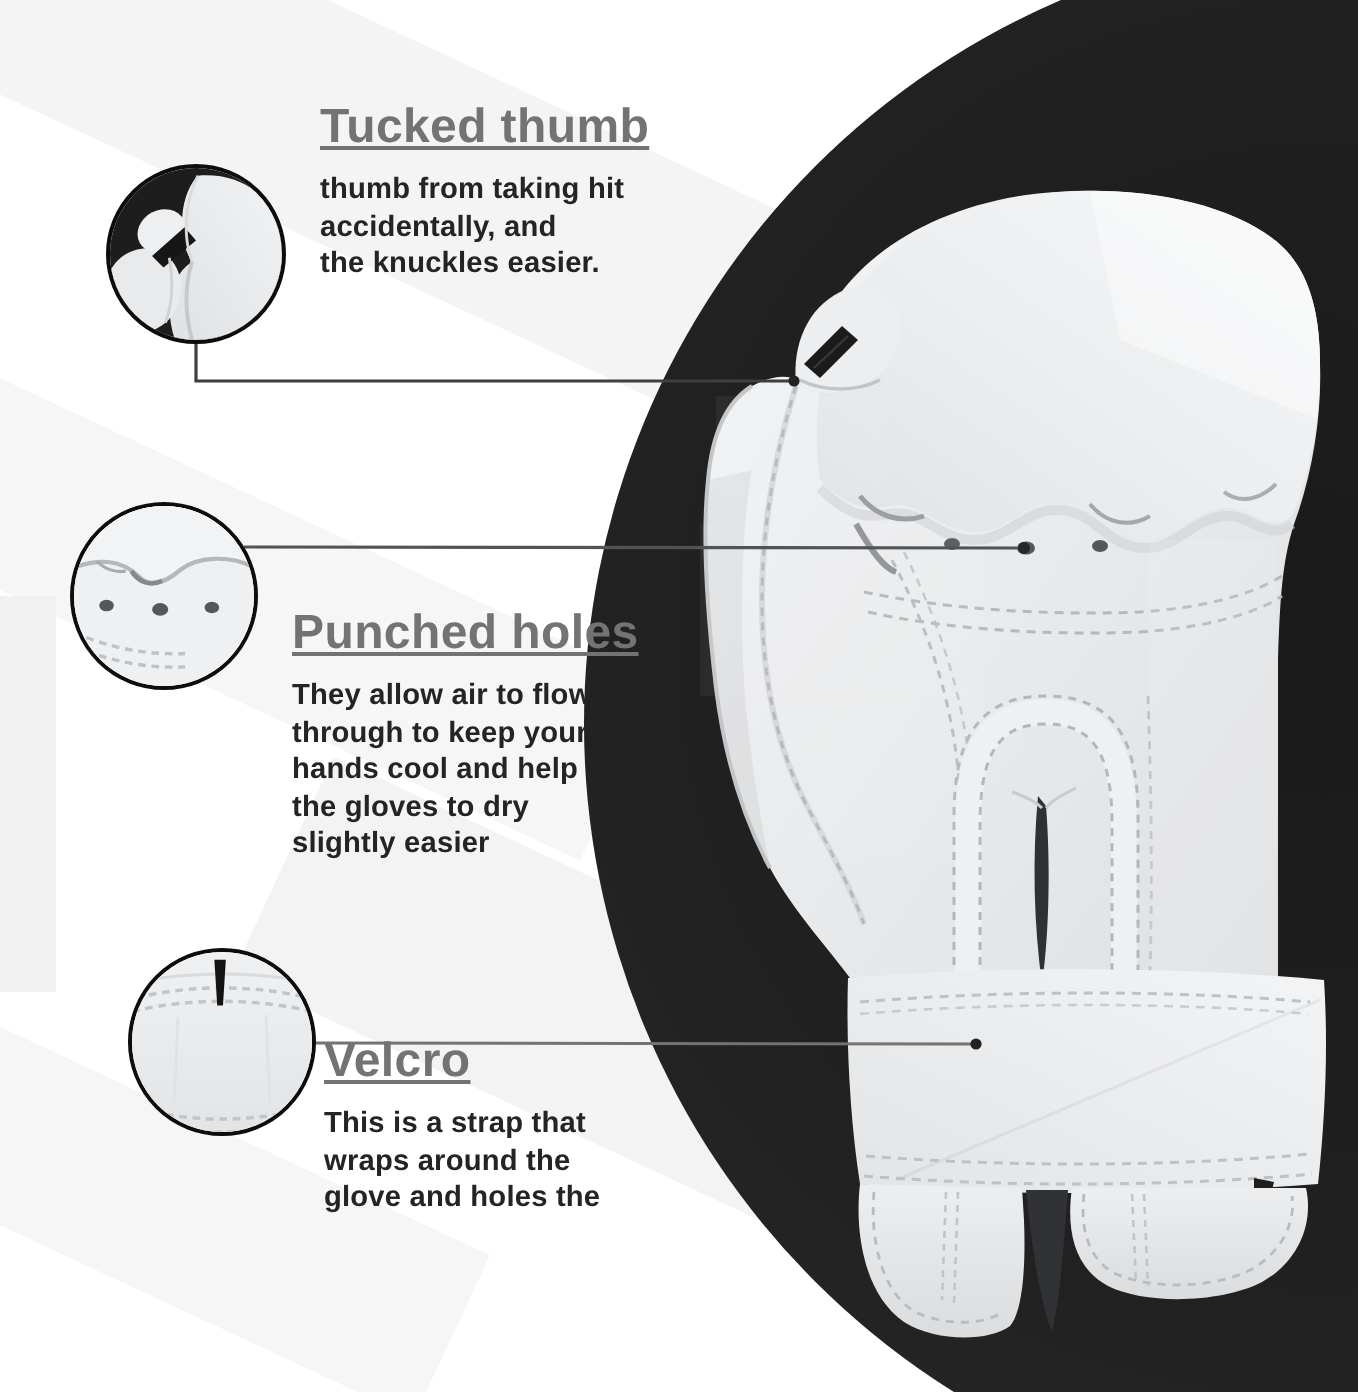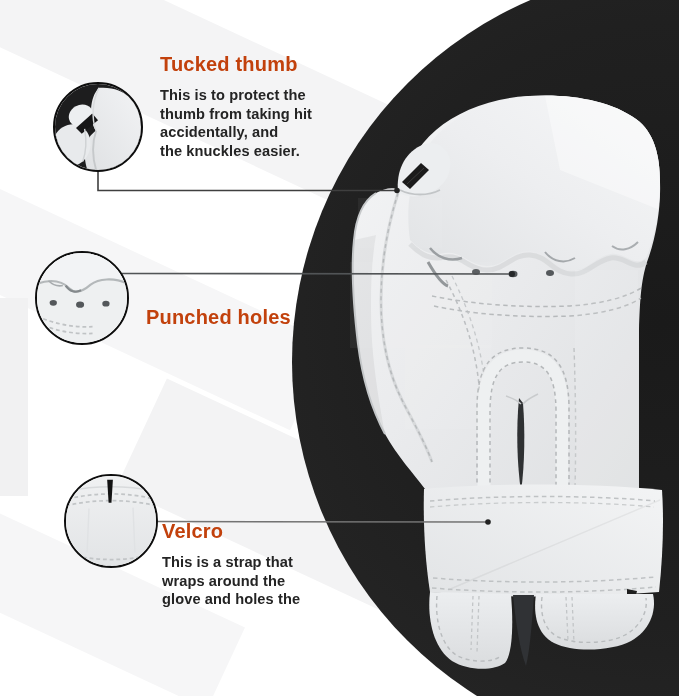--- a/index.html
+++ b/index.html
@@ -21,21 +21,21 @@
   }
   .glove-svg{position:absolute;z-index:2;left:0;top:0;width:679px;height:696px;}
   
   .callout{position:absolute;z-index:3;border:2.5px solid #0d0d0d;border-radius:50%;overflow:hidden;background:#fff;box-sizing:border-box;}
   .callout svg{display:block;width:100%;height:100%;}
   .callout-thumb{left:53px;top:82px;width:90px;height:90px;}
   .callout-holes{left:35px;top:251px;width:94px;height:94px;}
   .callout-velcro{left:64px;top:474px;width:94px;height:94px;}
   
   .note{position:absolute;z-index:4;}
-  .note h2{margin:0;font-size:20px;line-height:26px;font-weight:700;color:#c2410c;letter-spacing:.2px;white-space:nowrap;}
+  .note h2{margin:0;font-size:24px;line-height:26px;font-weight:700;color:#737373;letter-spacing:.2px;white-space:nowrap;text-decoration:underline;}
   .note .body{margin-top:9px;font-size:14.6px;line-height:18.6px;font-weight:700;color:#242424;letter-spacing:.1px;}
   .note .body div{white-space:nowrap;}
   .note-tucked{left:160px;top:51px;}
   .note-holes{left:146px;top:304px;}
   .note-velcro{left:162px;top:518px;}
 </style>
 </head>
 <body>
 
 <div class="canvas">
@@ -189,29 +189,35 @@
       <polygon points="43,4 49,4 47.5,28 44.5,28" fill="#131313"></polygon>
       <path d="M 24,34 L 22,80 M 70,33 L 72,80" fill="none" stroke="#e0e2e4" stroke-width="1.5"></path>
       <path d="M 4,82 C 32,89 62,89 90,82" fill="none" stroke="#c2c5c7" stroke-width="1.8" stroke-dasharray="4 3"></path>
       <path d="M 8,90 C 34,95 60,95 86,90" fill="none" stroke="#cbced0" stroke-width="1.6" stroke-dasharray="4 3"></path>
     </svg>
   </div>
 
   <div class="note note-tucked">
     <h2>Tucked thumb</h2>
     <div class="body">
-        <div>This is to protect the</div>
         <div>thumb from taking hit</div>
         <div>accidentally, and</div>
         <div>the knuckles easier.</div>
       </div>
   </div>
 
   <div class="note note-holes">
     <h2>Punched holes</h2>
+    <div class="body">
+        <div>They allow air to flow</div>
+        <div>through to keep your</div>
+        <div>hands cool and help</div>
+        <div>the gloves to dry</div>
+        <div>slightly easier</div>
+      </div>
   </div>
 
   <div class="note note-velcro">
     <h2>Velcro</h2>
     <div class="body">
         <div>This is a strap that</div>
         <div>wraps around the</div>
         <div>glove and holes the</div>
       </div>
   </div>

